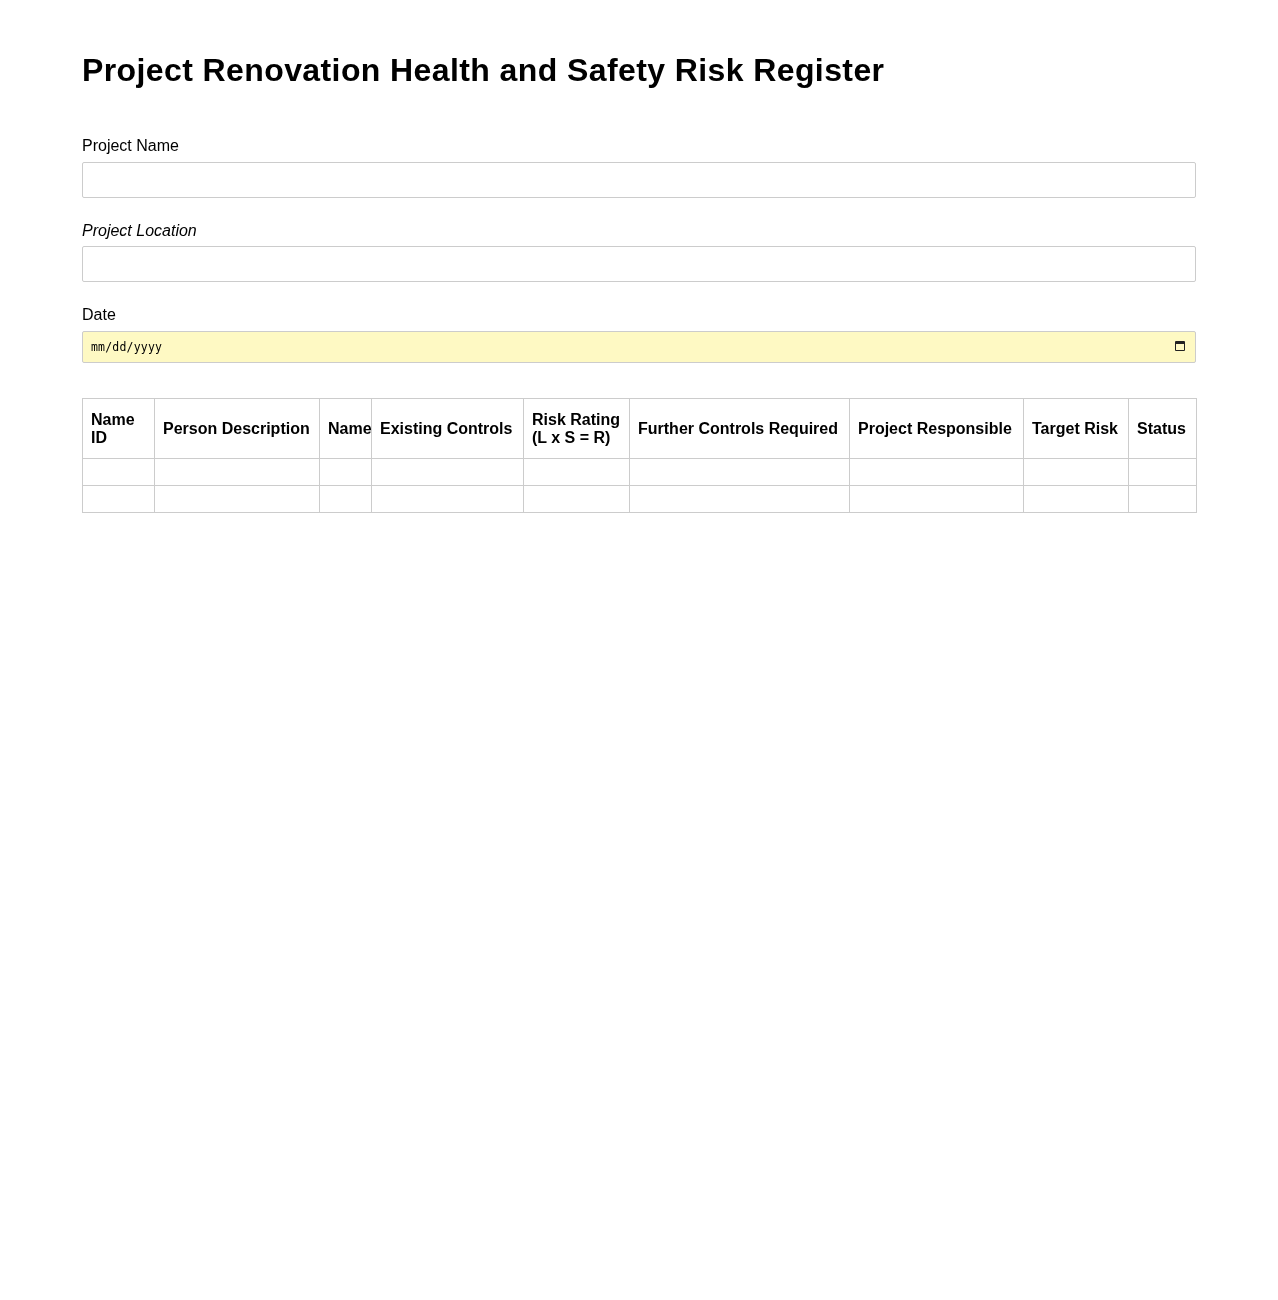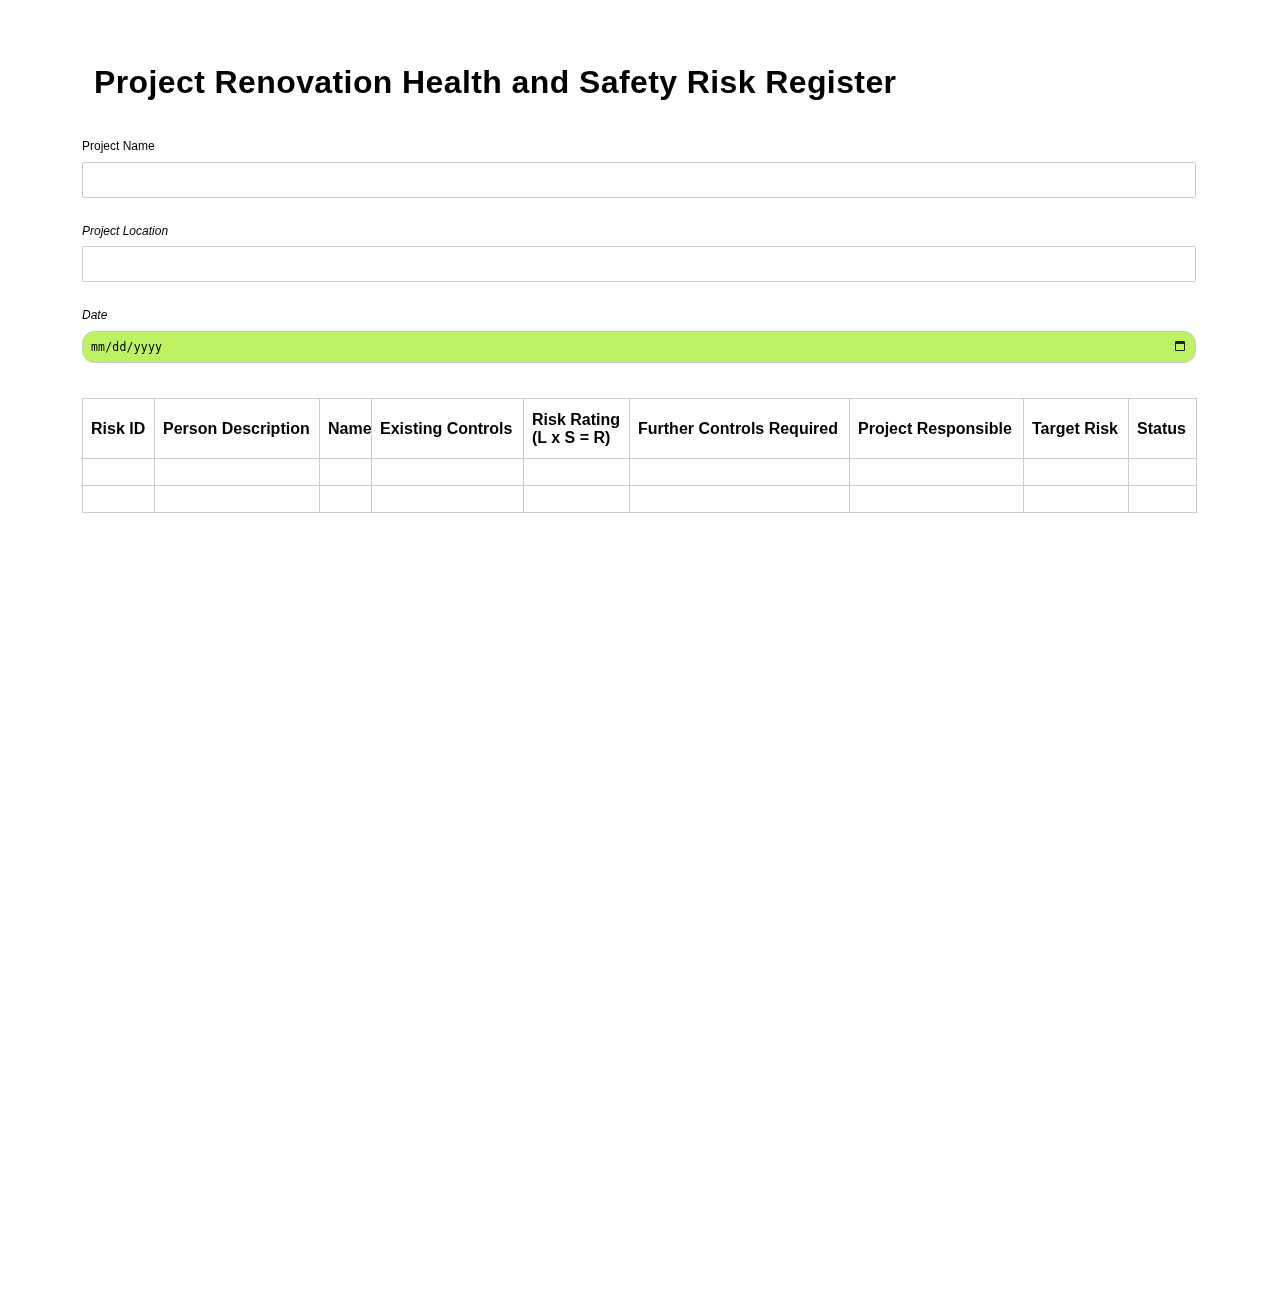--- a/index.html
+++ b/index.html
@@ -3,37 +3,37 @@
   <meta charset="utf-8">
   <style>
     html, body { margin: 0; padding: 0; background: #ffffff; }
     body {
       width: 1278px; height: 1300px;
       font-family: "Liberation Sans", sans-serif;
       color: #000;
     }
     .page { position: absolute; left: 82px; top: 0; width: 1114px; }
     h1 {
-      margin: 12px; position: absolute; top: 50px; left: 0;
+      margin: 0; position: absolute; top: 50px; left: 0;
       font-size: 32px; font-weight: bold; letter-spacing: 0.4px;
       line-height: 40px; white-space: nowrap;
     }
     .field-label {
-      position: absolute; left: 0; font-size: 12px; line-height: 18px;
+      position: absolute; left: 0; font-size: 16px; line-height: 18px;
     }
     .text-input {
       position: absolute; left: 0; width: 1114px; height: 36px;
       box-sizing: border-box; border: 1px solid #cccccc; border-radius: 2px;
       background: #fff; padding: 0 8px; font-size: 14px;
       font-family: "Liberation Sans", sans-serif;
     }
     .date-input {
       position: absolute; left: 0; top: 331px; width: 1114px; height: 32px;
-      box-sizing: border-box; border: 1px solid #cccccc; border-radius: 12px;
-      background: #bef264;
+      box-sizing: border-box; border: 1px solid #cccccc; border-radius: 2px;
+      background: #fef9c3;
     }
     .date-placeholder {
       position: absolute; left: 8px; top: 8px;
       font-family: "DejaVu Sans Mono", monospace; font-size: 11.5px; color: #000;
       letter-spacing: 0.2px;
     }
     .calendar-icon {
       position: absolute; right: 10px; top: 9px; width: 10px; height: 10px;
       border: 1.5px solid #222; border-top-width: 3px; border-radius: 1px;
       box-sizing: border-box;
@@ -55,41 +55,41 @@
 
 <div class="page">
   <h1>Project Renovation Health and Safety Risk Register</h1>
 
   <label class="field-label" style="top:137px;">Project Name</label>
   <input class="text-input" style="top: 162px;" type="text" value="">
 
   <label class="field-label" style="top:222px;font-style:italic;">Project Location</label>
   <input class="text-input" style="top: 246px;" type="text" value="">
 
-  <label class="field-label" style="top:306px;font-style:italic;">Date</label>
+  <label class="field-label" style="top:306px;">Date</label>
   <div class="date-input">
     <span class="date-placeholder">mm/dd/yyyy</span>
     <span class="calendar-icon"></span>
   </div>
 
   <table>
     <colgroup>
       <col style="width:72px">
         <col style="width:165px">
         <col style="width:52px">
       <col style="width:152px">
         <col style="width:106px">
         <col style="width:220px">
       <col style="width:174px">
         <col style="width:105px">
         <col style="width:68px">
     </colgroup>
     <thead>
       <tr>
-        <th>Risk ID</th>
+        <th>Name ID</th>
         <th>Person Description</th>
         <th>Name</th>
         <th>Existing Controls</th>
         <th><span>Risk Rating</span><br><span>(L x S = R)</span></th>
         <th>Further Controls Required</th>
         <th>Project Responsible</th>
         <th>Target Risk</th>
         <th>Status</th>
       </tr>
     </thead>

